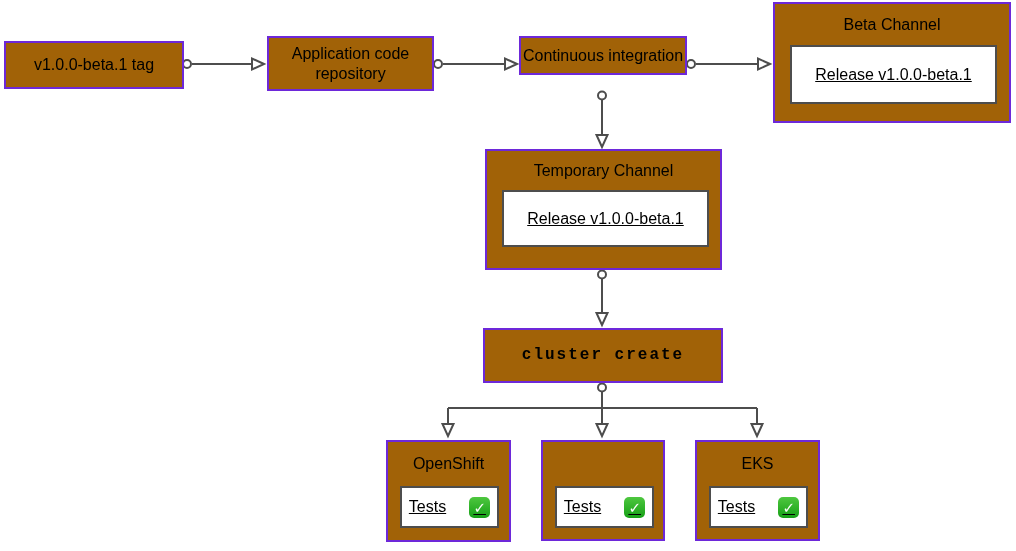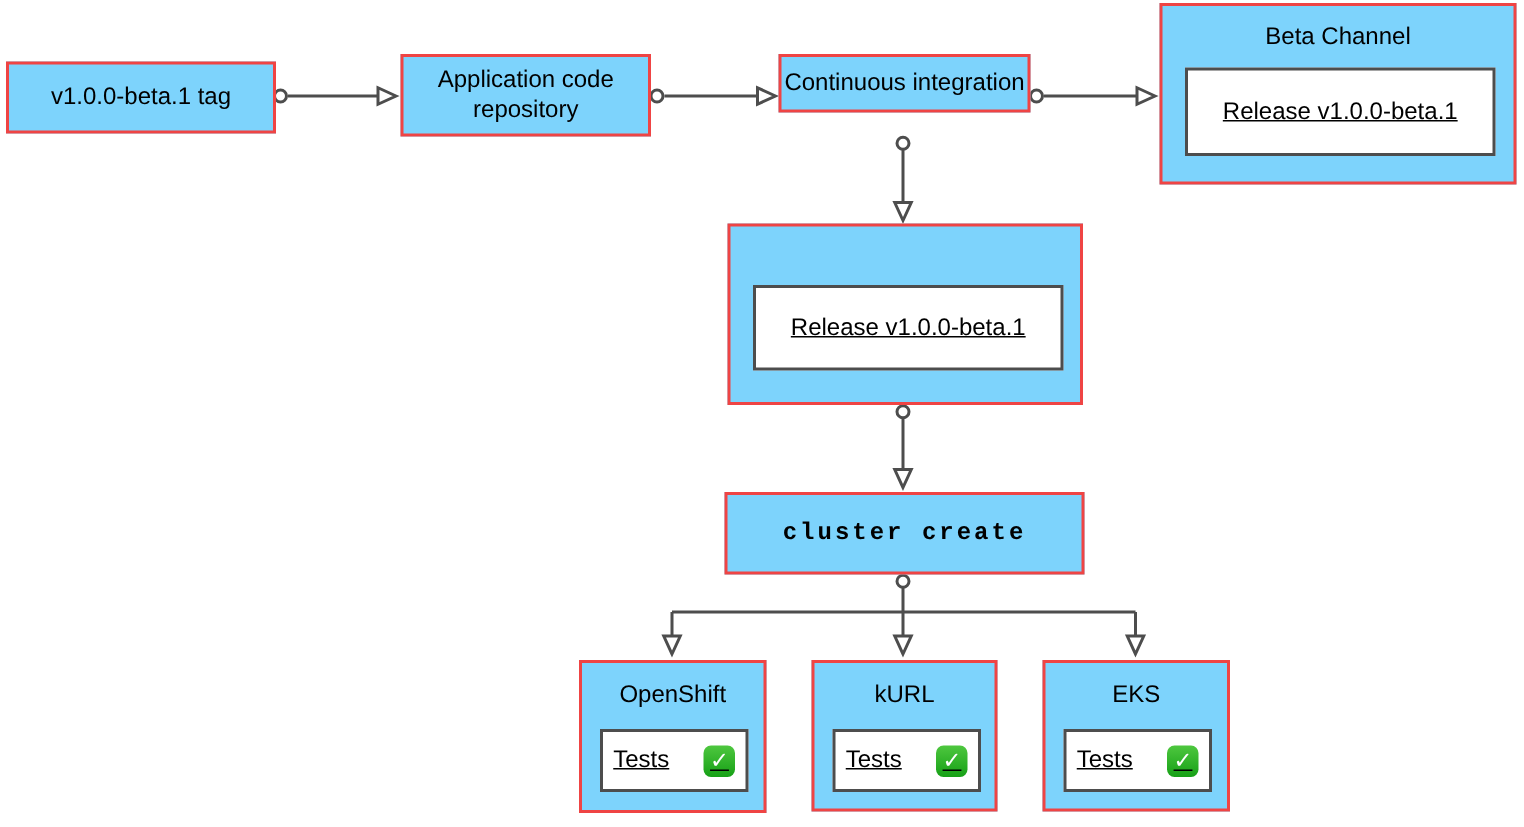--- a/index.html
+++ b/index.html
@@ -22,22 +22,22 @@
   }
   svg.edges circle {
     fill: #ffffff; stroke: #4d4d4d; stroke-width: 2;
   }
   svg.edges polygon {
     fill: #ffffff; stroke: #4d4d4d; stroke-width: 2; stroke-linejoin: miter;
   }
   .node {
     position: absolute;
     box-sizing: border-box;
-    border: 2px solid #ef4444;
-    background: #7dd3fc;
+    border: 2px solid #6d28d9;
+    background: #a16207;
     display: flex;
     align-items: center;
     justify-content: center;
     text-align: center;
     font-size: 16px;
     line-height: 1.2;
   }
   .node.container { display: block; }
   .container-title {
     position: absolute;
@@ -147,39 +147,39 @@
   </div>
 
   <div class="node container" id="node-beta">
     <div class="container-title">Beta Channel</div>
     <div class="nested">
       <span>Release v1.0.0-beta.1</span>
     </div>
   </div>
 
   <div class="node container" id="node-temp">
+    <div class="container-title">Temporary Channel</div>
     <div class="nested">
       <span>Release v1.0.0-beta.1</span>
     </div>
   </div>
 
   <div class="node" id="node-cluster">
     <span>cluster create</span>
   </div>
 
   <div class="node container platform" id="node-openshift">
     <div class="container-title">OpenShift</div>
     <div class="nested">
       <span>Tests</span>
       <span class="check-icon">✓</span>
     </div>
   </div>
 
   <div class="node container platform" id="node-kurl">
-    <div class="container-title">kURL</div>
     <div class="nested">
       <span>Tests</span>
       <span class="check-icon">✓</span>
     </div>
   </div>
 
   <div class="node container platform" id="node-eks">
     <div class="container-title">EKS</div>
     <div class="nested">
       <span>Tests</span>

